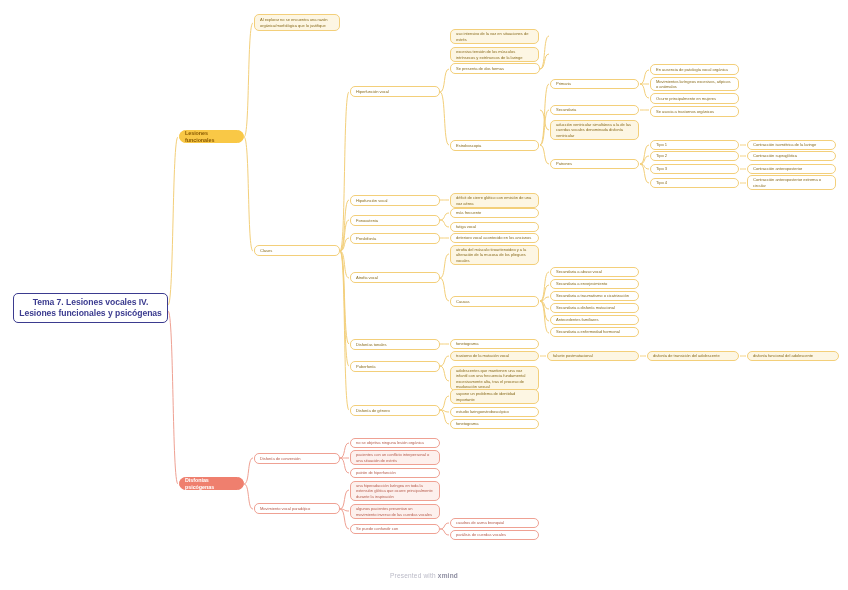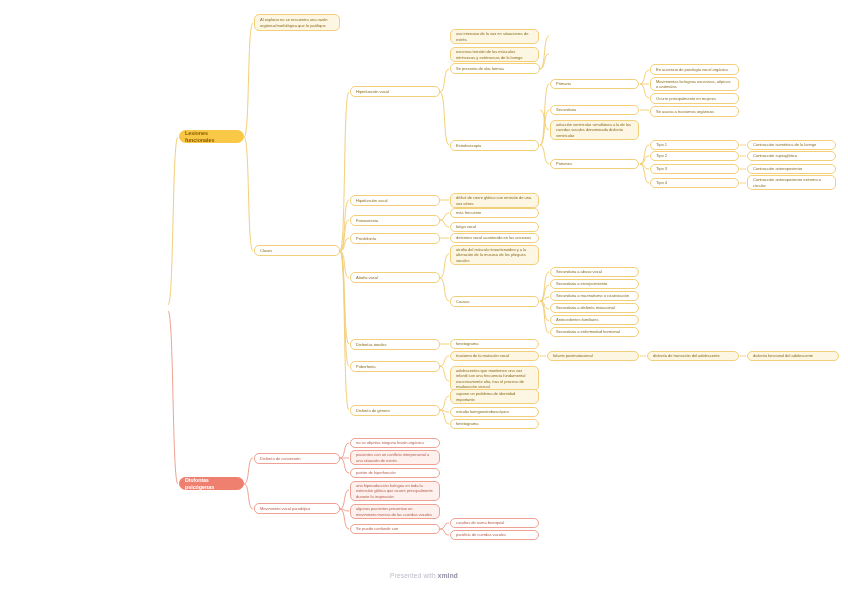--- a/index.html
+++ b/index.html
@@ -196,20 +196,23 @@
 
       <path d="M340,509 C346,509 343,490 349,490" stroke="#efa193"></path>
       <path d="M340,509 C346,509 343,511 349,511" stroke="#efa193"></path>
       <path d="M340,509 C346,509 343,529 349,529" stroke="#efa193"></path>
 
       <path d="M440,529 C446,529 443,523 449,523" stroke="#efa193"></path>
       <path d="M440,529 C446,529 443,535 449,535" stroke="#efa193"></path>
     </g>
   </svg>
 
+  <div class="node root" style="left:13px; top:293px; width:155px; height:30px;">
+    <span>Tema 7. Lesiones vocales IV. Lesiones funcionales y psicógenas</span>
+  </div>
 
   <div class="node b1-main" style="left:179px; top:130px; width:65px; height:13px;">
     <span>Lesiones funcionales</span>
   </div>
 
   <div class="node b1 tint" style="left:254px; top:14px; width:86px; height:17px;">
     <span>Al explorar no se encuentra una razón orgánica/morfológica que lo justifique</span>
   </div>
 
   <div class="node b1" style="left:254px; top:245px; width:86px; height:11px;">

